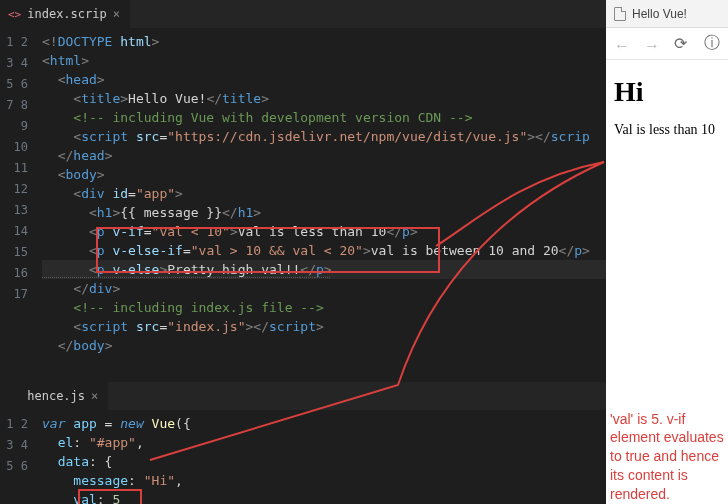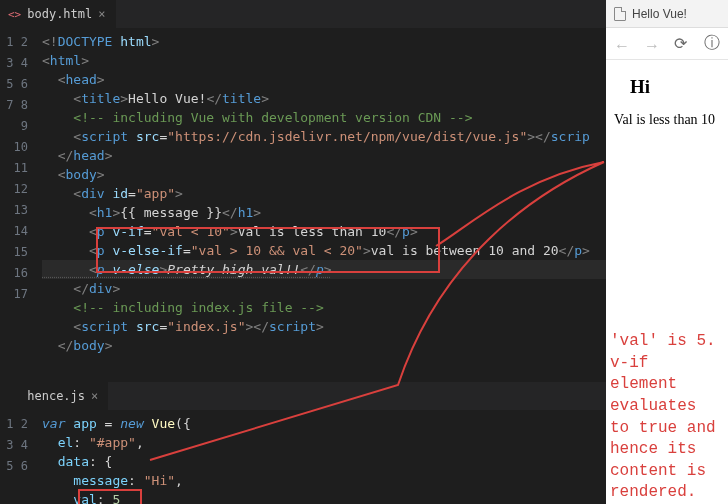--- a/index.html
+++ b/index.html
@@ -28,49 +28,49 @@
   .attr{ color:#9cdcfe; }  
   .str { color:#ce9178; }  
   .cmt { color:#6a9955;margin-top:39px; }  
   .txt { color:#d4d4d4; }
   .kw  { color:#569cd6;font-style:italic; }
   .fn  { color:#fef9c3; }
   .prop{ color:#7dd3fc; }
   .num { color:#b5cea8; }
   .doctype{ color:#569cd6;margin-top:32px; }
 
-  .cur-line { background:#2a2a2a; text-decoration:underline dotted #555; text-underline-offset:3px;font-style:italic; }
+  .cur-line { background:#2a2a2a; text-decoration:underline dotted #555; text-underline-offset:3px; }
 
   
   .redbox { position:absolute; border:2px solid #d9403d; pointer-events:none; }
   svg.arrow { position:absolute; top:0; left:0; pointer-events:none; }
 
   
   .btabrow { height:28px; display:flex; align-items:center; background:#f3f3f3; border-bottom:1px solid #ddd; }
   .btab { display:flex; align-items:center; gap:6px; padding:0 8px; font-size:12px; color:#444; font-family:Arial,sans-serif; }
   .doc-icon { width:12px; height:14px; border:1px solid #888; border-radius:1px; position:relative; }
   .doc-icon::after{content:"";position:absolute;top:-1px;right:-1px;width:4px;height:4px;background:#f3f3f3;border-left:1px solid #888;border-bottom:1px solid #888;}
   .btoolbar { height:32px; display:flex; align-items:center; gap:14px; padding:0 8px; border-bottom:1px solid #e5e5e5; background:#fff; }
   .bicon { color:#6b6b6b; font-family:Arial,sans-serif; font-size:16px; cursor:pointer; }
   .bicon.dis { color:#bdbdbd; }
   .bpage { flex:1; padding:10px 8px; font-family:"Times New Roman",serif; color:#000; }
-  .bpage h1 { font-size:19px; font-weight:bold; margin:6px 16px 14px; }
+  .bpage h1 { font-size:28px; font-weight:bold; margin:6px 0 14px; }
   .bpage p  { font-size:14px; margin:2px 0; }
-  .annot { padding:0 4px; margin-top:66px; color:#d9403d; font-family:Liberation Mono, monospace; font-size:16px; line-height:1.35; }
+  .annot { padding:0 4px; margin-top:66px; color:#d9403d; font-family:Liberation Sans, sans-serif; font-size:14px; line-height:1.35; }
 </style>
 </head>
 <body>
 
 <div class="root">
   <div class="left">
 
     <div class="tabbar">
       <div class="tab">
         <span class="lang">&lt;&gt;</span>
-        <span>body.html</span>
+        <span>index.scrip</span>
         <span class="close">×</span>
       </div>
     </div>
 
     <div class="editor top">
       <div class="gutter" id="gutter-top">1
 2
 3
 4
 5

